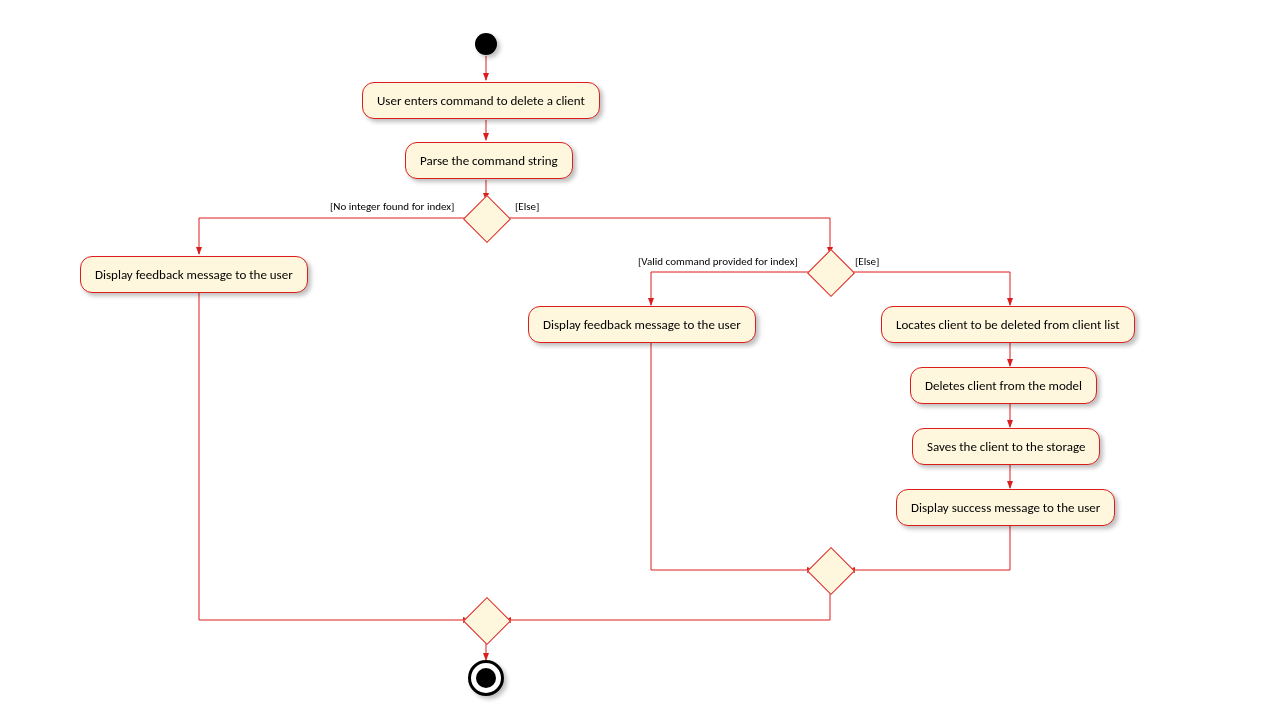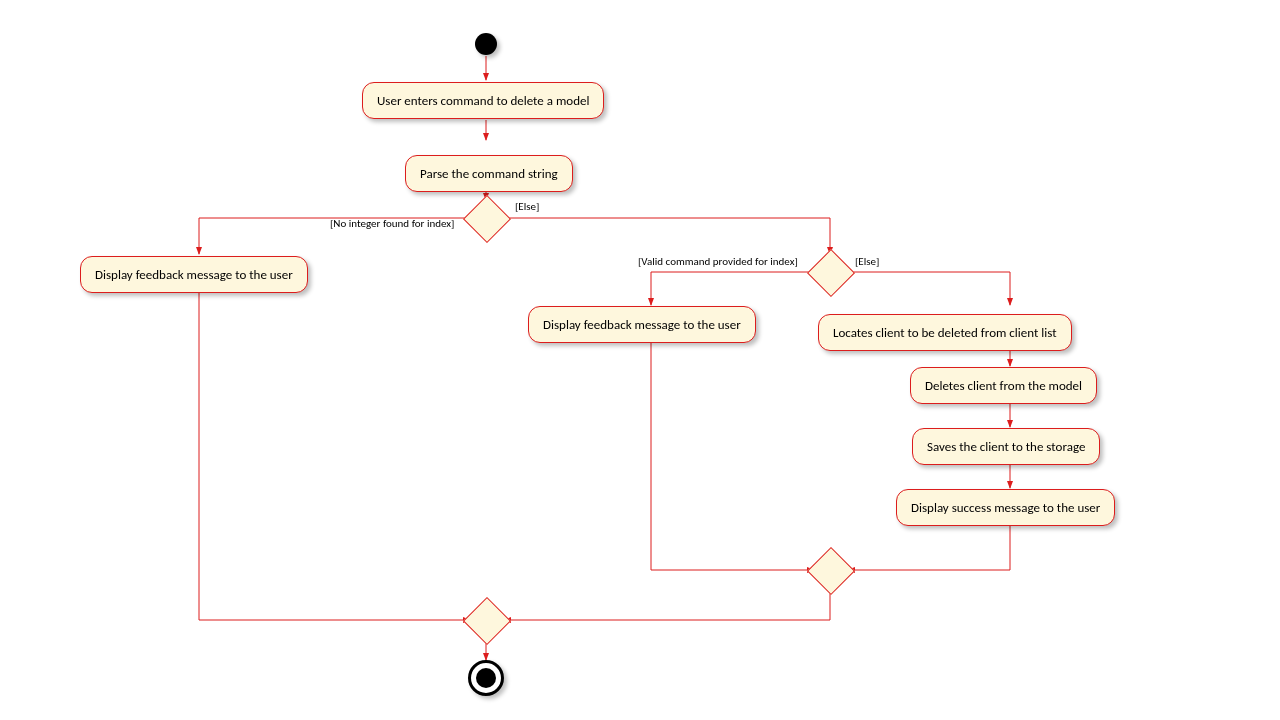--- a/index.html
+++ b/index.html
@@ -119,44 +119,44 @@
 
       <polyline points="199,293 199,620 470,620" marker-end="url(#arrow)"></polyline>
 
       <line x1="486" y1="638" x2="486" y2="660" marker-end="url(#arrow)"></line>
     </g>
   </svg>
 
   <div class="start-node" style="left:475px; top:33px;"></div>
 
   <div class="activity" style="left:362px; top:82px;">
-    <span>User enters command to delete a model</span>
+    <span>User enters command to delete a client</span>
   </div>
 
-  <div class="activity" style="left:405px; top:155px;text-align:center;">
+  <div class="activity" style="left:405px; top:142px;text-align:center;">
     <span>Parse the command string</span>
   </div>
 
   <div class="diamond" style="left:470px; top:202px;"></div>
-  <div class="guard" style="left:330px; top:200px;margin-top:17px;">[No integer found for index]</div>
+  <div class="guard" style="left:330px; top:200px;">[No integer found for index]</div>
   <div class="guard" style="left:515px; top:200px;">[Else]</div>
 
   <div class="activity" style="left:80px; top:256px;">
     <span>Display feedback message to the user</span>
   </div>
 
   <div class="diamond" style="left:814px; top:256px;"></div>
   <div class="guard" style="left:638px; top:255px;">[Valid command provided for index]</div>
   <div class="guard" style="left:855px; top:255px;">[Else]</div>
 
   <div class="activity" style="left:528px; top:306px;">
     <span>Display feedback message to the user</span>
   </div>
 
-  <div class="activity" style="left:818px; top:306px;margin-top:8px;">
+  <div class="activity" style="left:881px; top:306px;">
     <span>Locates client to be deleted from client list</span>
   </div>
 
   <div class="activity" style="left:912px; top:428px;">
     <span>Saves the client to the storage</span>
   </div>
 
   <div class="activity" style="left:910px; top:367px;">
     <span>Deletes client from the model</span>
   </div>

